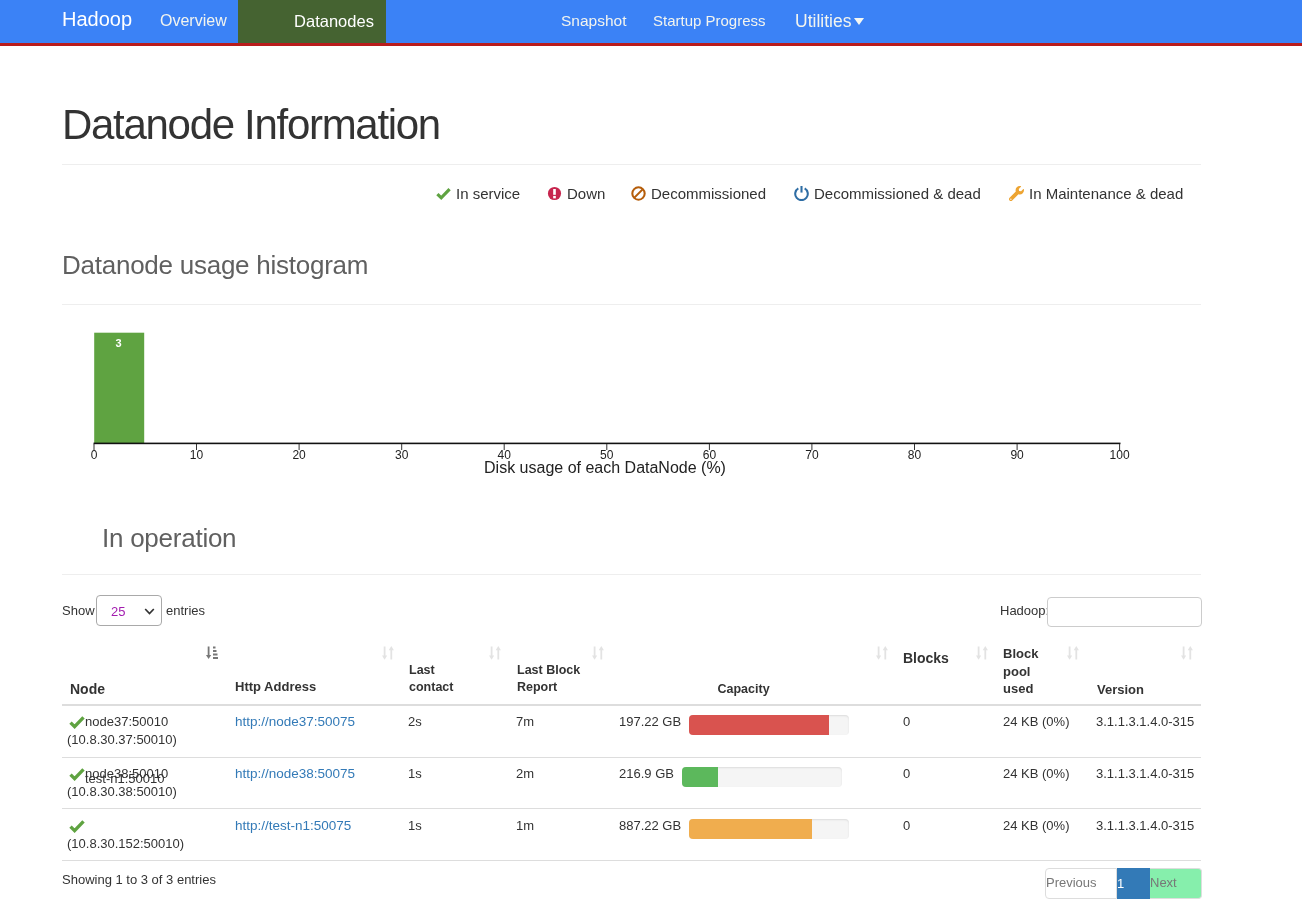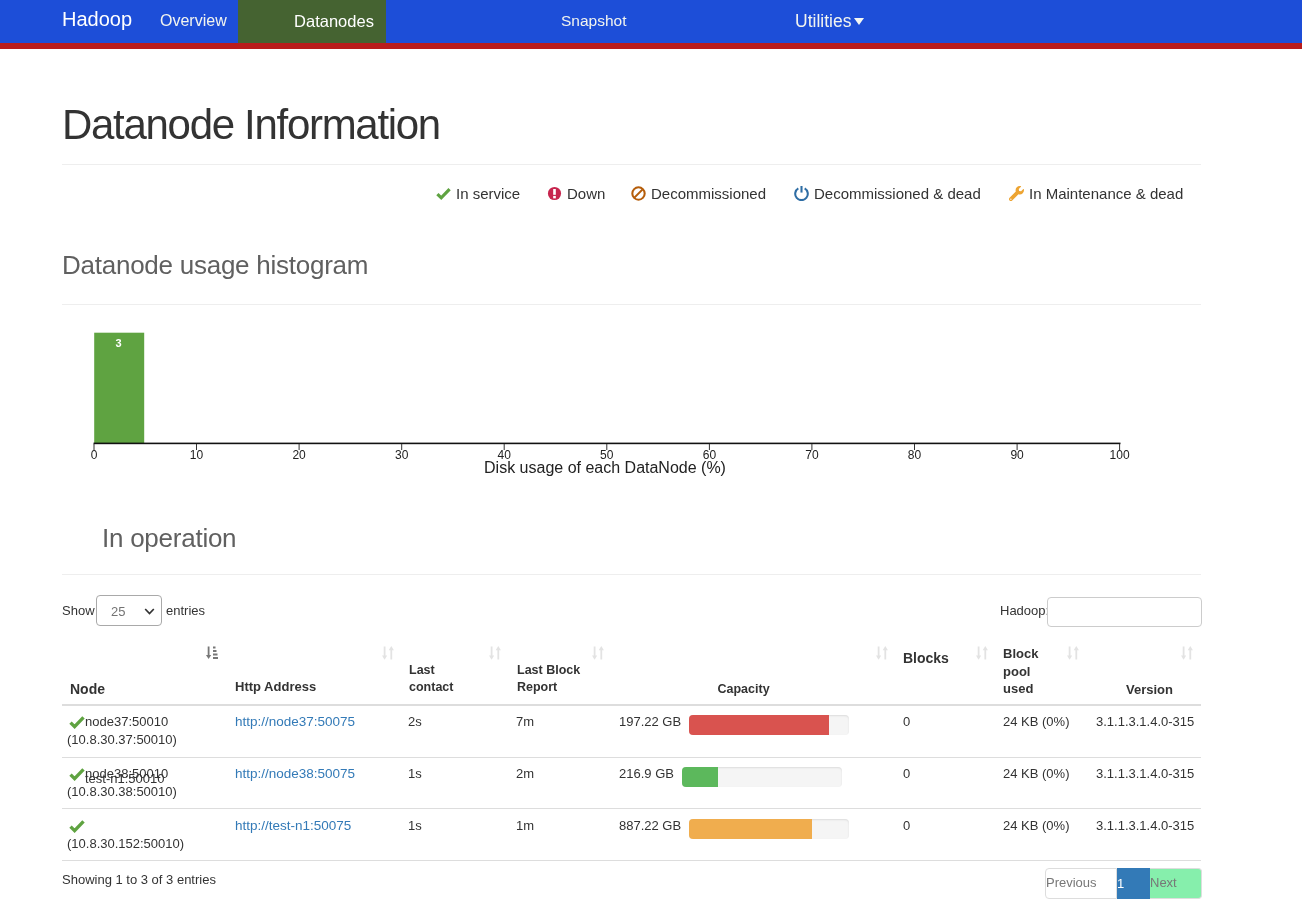--- a/index.html
+++ b/index.html
@@ -1,52 +1,53 @@
 <!DOCTYPE html>
 <html><head>
 <meta charset="utf-8">
 <style>
 * { margin:0; padding:0; box-sizing:content-box; }
 html,body { width:1302px; height:906px; background:#fff; font-family:"Liberation Sans", sans-serif; position:relative; overflow:hidden; }
 .abs { position:absolute; }
 
-#nav { left:0; top:0; width:1302px; height:43px; background:#1d4ed8; border-bottom:6px solid #b91c1c; }
+#nav { left:0; top:0; width:1302px; height:43px; background:#3b82f6; border-bottom:3px solid #b91c1c; }
 #brand { left:62px; top:0; line-height:38px; font-size:20px; color:#fff; }
 .nl { top:0; line-height:42px; font-size:15px; color:#f2f4ef; }
 #tab { left:238px; top:0; width:104px; height:43px; background:#456331; text-align:center;padding-left:44px; }
 #caret { left:853.5px; top:17.5px; width:0; height:0; border-left:5.5px solid transparent; border-right:5.5px solid transparent; border-top:7px solid #f5f7f2; }
 
 h1.pg { left:62px; top:103.5px; font-size:42px; font-weight:400; color:#333; line-height:42px; letter-spacing:-1.3px; }
 .h2g { font-size:26px; font-weight:400; color:#606060; line-height:26px; letter-spacing:-0.25px; }
 .hr { height:1px; background:#eee; left:62px; width:1139px; }
 
 .leg { top:184px; font-size:15px; line-height:15px; color:#333; }
 .leg svg { position:relative; top:2px; margin-right:5px; }
 
 .ctl { font-size:13px; color:#333; line-height:16px; }
-#sel { left:96px; top:595px; width:64px; height:29px; border:1px solid #a9a9a9; border-radius:4px; font-size:13px; color:#737373; }
+#sel { left:96px; top:595px; width:64px; height:29px; border:1px solid #a9a9a9; border-radius:4px; font-size:13px; color:#a21caf; }
 #sel span { position:absolute; left:14px; top:7.5px; }
 #inp { left:1047px; top:597px; width:153px; height:28px; border:1px solid #ccc; border-radius:4px; }
 
 .th { font-size:14px; font-weight:bold; color:#333; line-height:17.5px; }
 .td { font-size:13px; color:#333; line-height:18px; }
 a, a.td { color:#337ab7; text-decoration:none; } a.td { font-size:13.5px;text-align:right; }
 .rowline { height:1px; background:#ddd; left:62px; width:1139px; }
 .bar { height:20px; border-radius:4px; background:#f5f5f5; box-shadow:inset 0 1px 2px rgba(0,0,0,.1); width:160px; }
 .bar i { display:block; height:20px; border-radius:4px 0 0 4px; }
 
 .pg-btn { font-size:13px; line-height:28px; }
 </style>
 </head>
 <body>
 <div id="nav" class="abs">
   <span id="brand" class="abs">Hadoop</span>
   <span class="nl abs" style="left:160px; font-size:16px;">Overview</span>
   <span id="tab" class="abs"><span class="nl" style="color:#fff; font-size:16.5px;">Datanodes</span></span>
   <span class="nl abs" style="left:561px; font-size:15.5px;">Snapshot</span>
+  <span class="nl abs" style="left:653px;">Startup Progress</span>
   <span class="nl abs" style="left:795px; font-size:17.5px;">Utilities</span>
   <span id="caret" class="abs"></span>
 </div>
 
 <h1 class="pg abs">Datanode Information</h1>
 <div class="hr abs" style="top:164px;"></div>
 
 <span class="leg abs" style="left:436px;"><svg width="15" height="15" viewBox="0 0 16 16">
       <path d="M1.5 8.6 L5.6 12.6 L14.5 3.4" stroke="#5fa341" stroke-width="3.4" fill="none"></path>
     </svg>In service</span>
@@ -117,21 +118,21 @@
 <span class="ctl abs" style="left:1000px; top:602.5px;">Hadoop:</span>
 <div id="inp" class="abs"></div>
 
 <span class="th abs" style="left:70px; top:681px;">Node</span>
 <span class="th abs" style="left:235px; top:678px; font-size:13px;">Http Address</span>
 <span class="th abs" style="left:409px; top:661.5px; font-size:12.5px;">Last<br>contact</span>
 <span class="th abs" style="left:517px; top:661.5px; font-size:12.5px;">Last Block<br>Report</span>
 <span class="th abs" style="left:717.5px; top:680.5px; font-size:12.5px;">Capacity</span>
 <span class="th abs" style="left:903px; top:650px;">Blocks</span>
 <span class="th abs" style="left:1003px; top:645px; font-size:13px;">Block<br>pool<br>used</span>
-<span class="th abs" style="left:1097px; top:680.5px; font-size:13px;margin-left:29px;">Version</span>
+<span class="th abs" style="left:1097px; top:680.5px; font-size:13px;">Version</span>
 
 <svg class="abs" style="left:206px; top:646px;" width="12" height="14" viewBox="0 0 12 14">
     <g fill="#777">
       <rect x="1.7" y="0.5" width="1.8" height="9"></rect>
       <path d="M0 9 L5.2 9 L2.6 13 Z"></path>
       <rect x="7" y="0.5" width="2.5" height="2"></rect>
       <rect x="7" y="4" width="3.5" height="2"></rect>
       <rect x="7" y="7.5" width="4.5" height="2"></rect>
       <rect x="7" y="11" width="5" height="2"></rect>
     </g>

